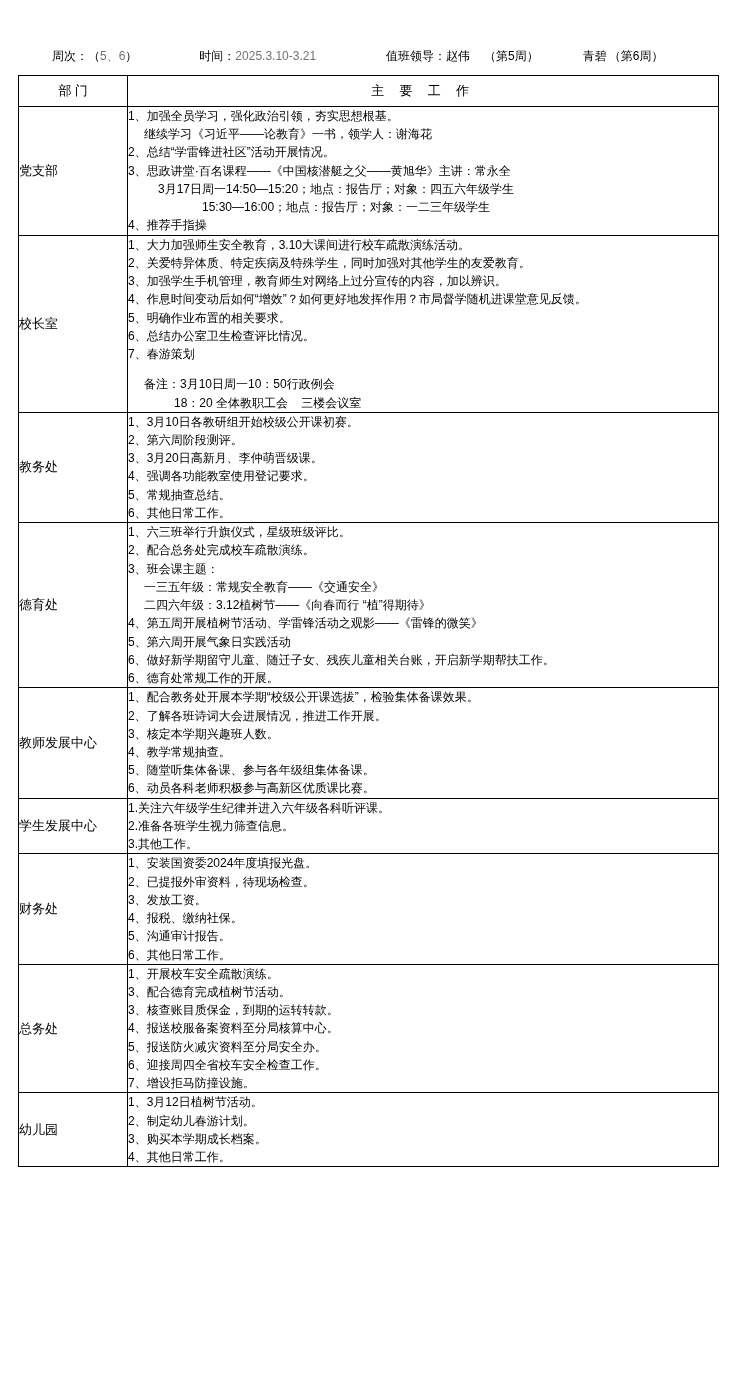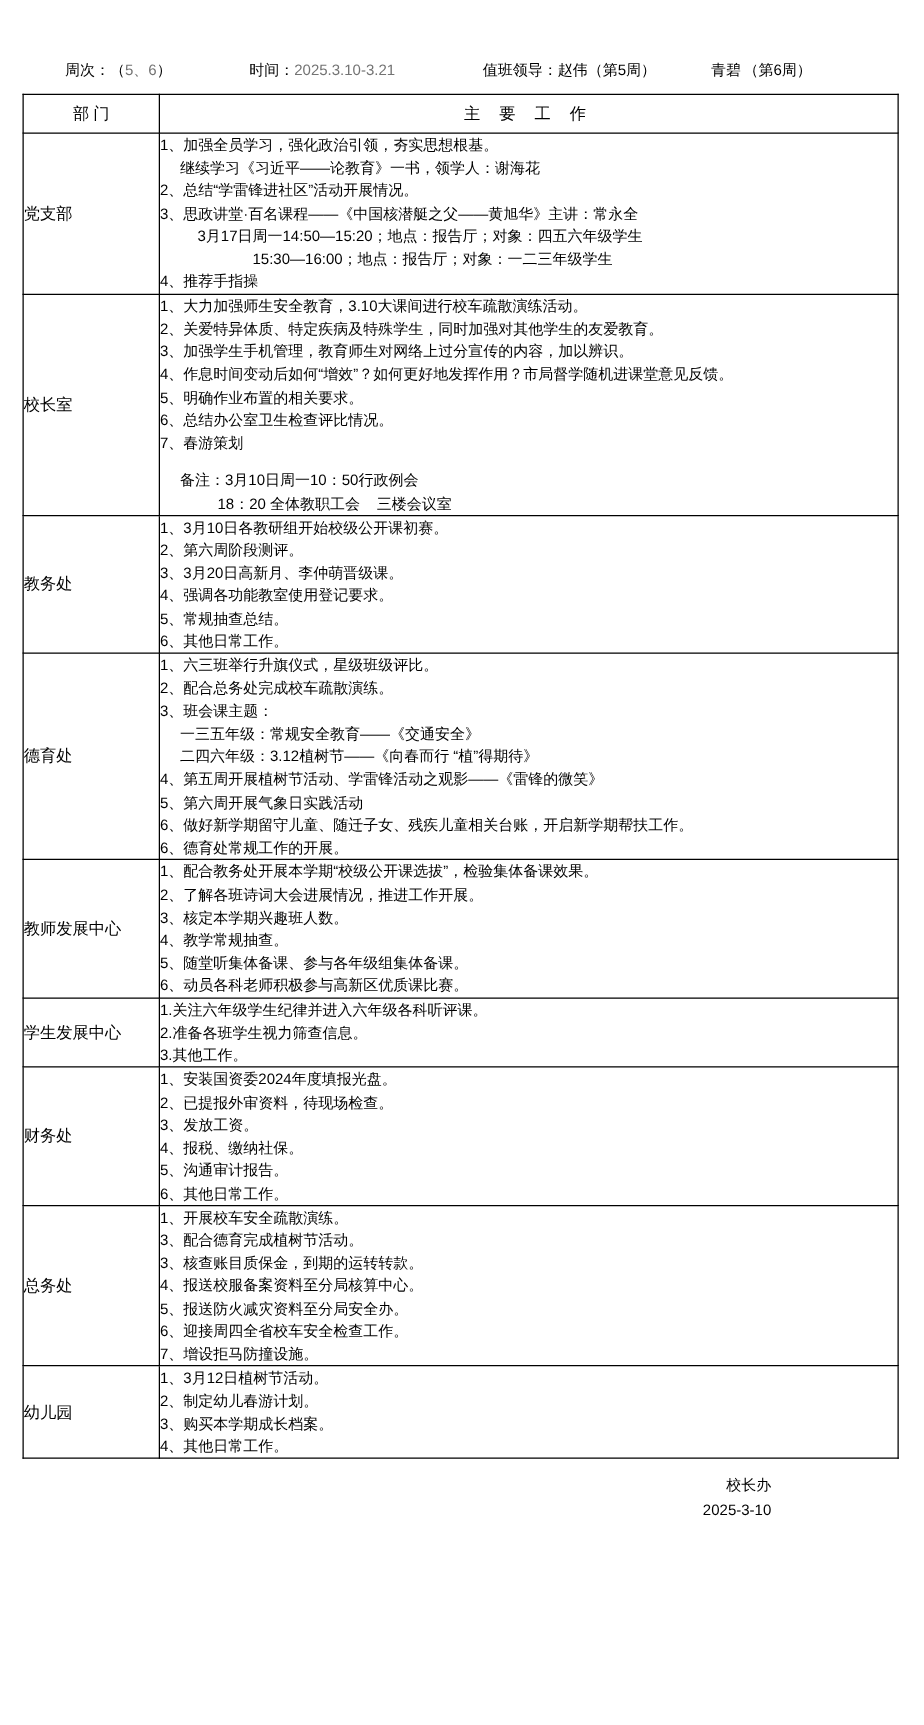--- a/index.html
+++ b/index.html
@@ -91,21 +91,21 @@
 <body>
 
 <div class="page">
 
 
   <div class="meta-row">
     <span class="meta-cell meta-weeks"><span>周次：（</span><span class="red">5、6</span><span>）</span></span>
     <span class="meta-cell meta-time"><span>时间：</span><span class="red">2025.3.10-3.21</span></span>
     <span class="meta-cell meta-leader">值班领导：</span>
     <span class="meta-cell">赵伟</span>
-    <span class="meta-cell" style="">（第5周）</span>
+    <span class="meta-cell" style="margin-left:14px;">（第5周）</span>
     <span class="meta-cell meta-name2">青碧</span>
     <span class="meta-cell" style="margin-left:2px;margin-top:36px;">（第6周）</span>
   </div>
 
   <table class="sched">
     <thead>
       <tr>
         <th class="h-dept">部 门</th>
         <th class="h-work">主 要 工 作</th>
       </tr>
@@ -210,18 +210,14 @@
           <td class="work">
             <div class="line">1、3月12日植树节活动。</div>
             <div class="line">2、制定幼儿春游计划。</div>
             <div class="line">3、购买本学期成长档案。</div>
             <div class="line">4、其他日常工作。</div>
           </td>
         </tr>
       </tbody>
   </table>
 
-  <div class="footer">
-    <div>校长办</div>
-    <div>2025-3-10</div>
-  </div>
 
 </div>
 
 </body></html>

